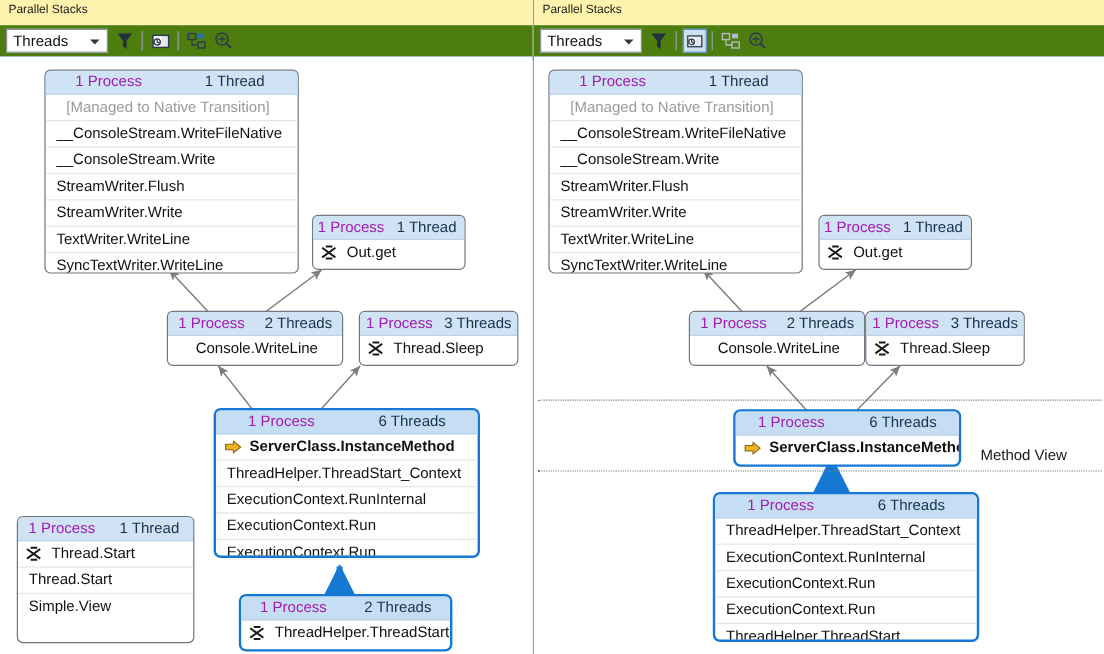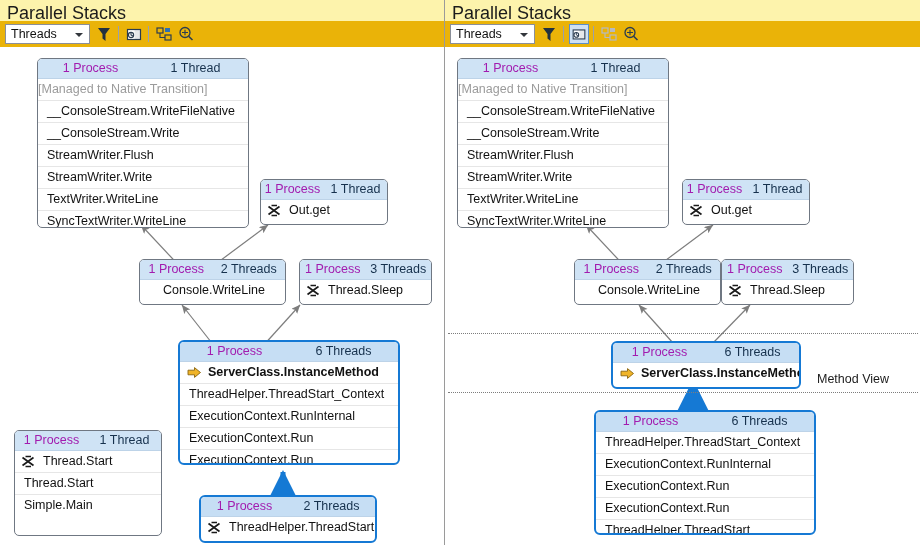--- a/index.html
+++ b/index.html
@@ -18,25 +18,25 @@
   #panel-left{left:0;width:444px;border-right:1px solid #9a9a9a;}
   #panel-right{left:445px;width:475px;}
 
   .titlebar{
     position:absolute;left:0;top:0;right:0;height:21px;
     background:#fdf3ac;
     border-bottom:1px solid #ffffff;
   }
   .titlebar .ttl{
     position:absolute;left:7px;top:3px;
-    font-size:18px;color:#1b1b1b;
+    font-size:10px;color:#1b1b1b;
   }
   .toolbar{
     position:absolute;left:0;top:21px;right:0;height:26px;
-    background:#eab308;
+    background:#4d7c0f;
     border-bottom:4px solid #0c4a6e;
   }
   .canvas{position:absolute;left:0;top:47px;right:0;bottom:0;background:#fff;}
 
   
   .combo{
     position:absolute;left:5px;top:3px;width:85px;height:20px;
     background:#fff;border:1px solid #8a8f99;
     box-sizing:border-box;
   }
@@ -73,21 +73,21 @@
   .hdr .hl-right{position:absolute;right:0;top:2px;width:50%;text-align:center;font-size:12.5px;color:#16314d;}
   .frames{position:relative;}
   .fr{
     position:relative;height:21px;line-height:21px;
     border-bottom:1px solid #e6e6e6;
     padding-left:9px;padding-right:6px;
     white-space:nowrap;
     font-size:12.5px;color:#111;
   }
   .fr:last-child{border-bottom:none;}
-  .fr.dim{color:#9b9b9b;text-align:left;padding-left:0;}
+  .fr.dim{color:#9b9b9b;text-align:center;padding-left:0;}
   .fr.right{text-align:center;}
   .fr.bold{font-weight:bold;}
   .fr.icn{padding-left:28px;}
   .fr.icn.bold{padding-left:28px;}
 
   
   .ico-threads{
     position:absolute;left:6px;top:4px;width:15px;height:13px;
   }
   
@@ -260,21 +260,21 @@
         </div>
         <div class="frames">
           <div class="fr icn">
             <svg class="ico-threads" viewBox="0 0 15 13">
               <path d="M1.5 2.5 L12.5 10.5 M12.5 2.5 L1.5 10.5" stroke="#1a1a1a" stroke-width="1.7" fill="none"></path>
               <path d="M4.5 1.5 L10 1.5 M4.5 11.5 L10 11.5" stroke="#1a1a1a" stroke-width="1.7" fill="none"></path>
             </svg>
             <span>Thread.Start</span>
           </div>
           <div class="fr">Thread.Start</div>
-          <div class="fr">Simple.Main</div>
+          <div class="fr">Simple.View</div>
         </div>
       </div>
 
       <div class="box hl" id="box-l7" style="left:199px;top:448px;width:178px;height:48px;">
         <div class="hdr">
           <span class="hl-left">1 Process</span>
           <span class="hl-right">2 Threads</span>
         </div>
         <div class="frames">
           <div class="fr icn">

